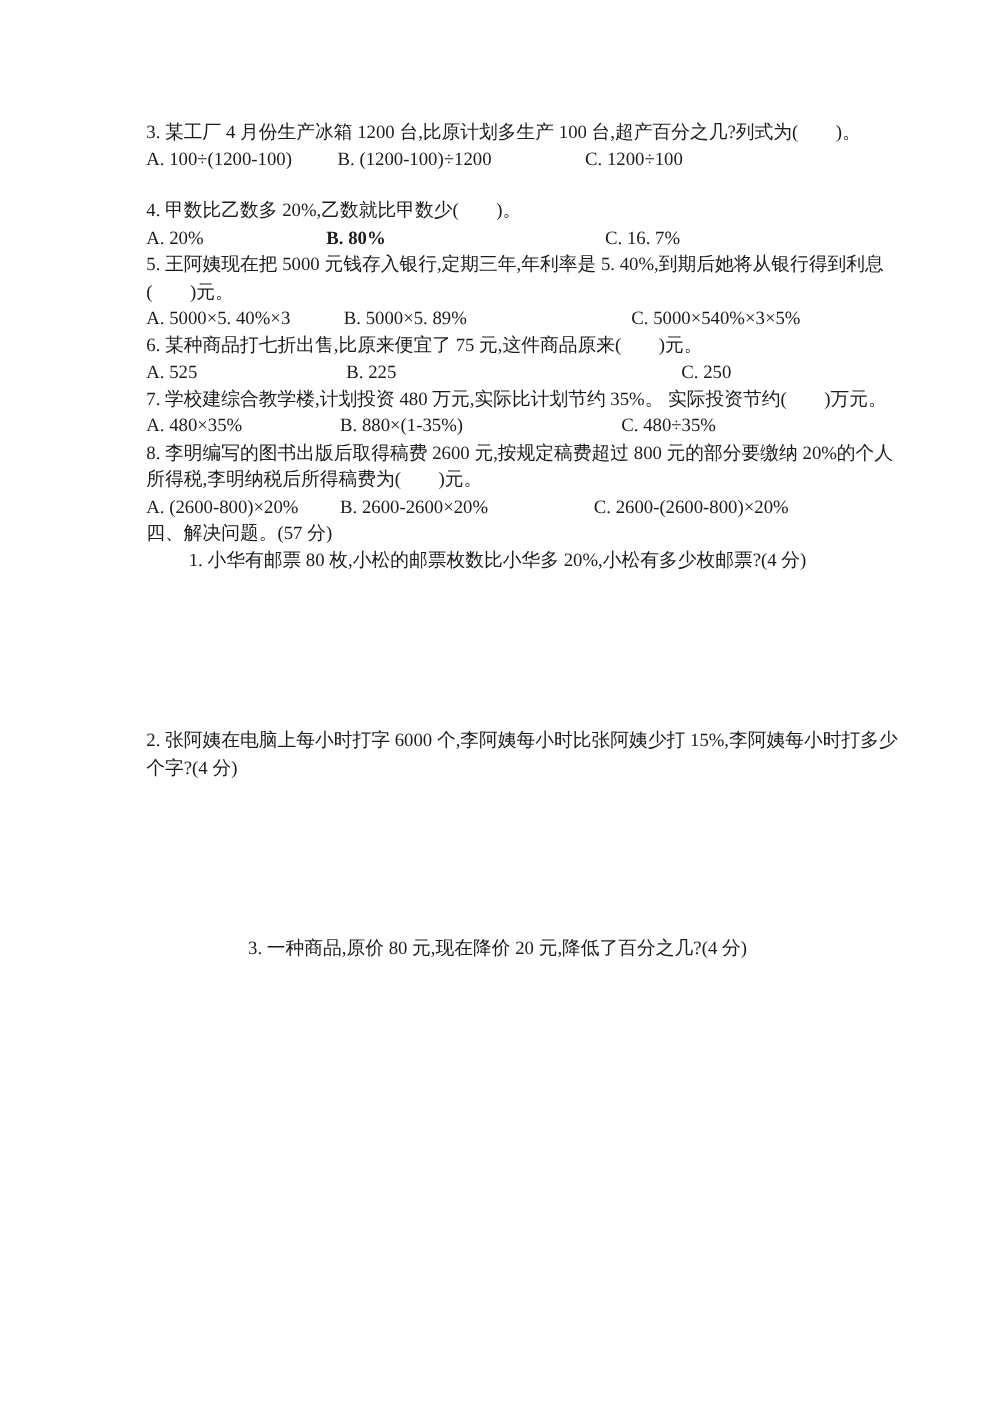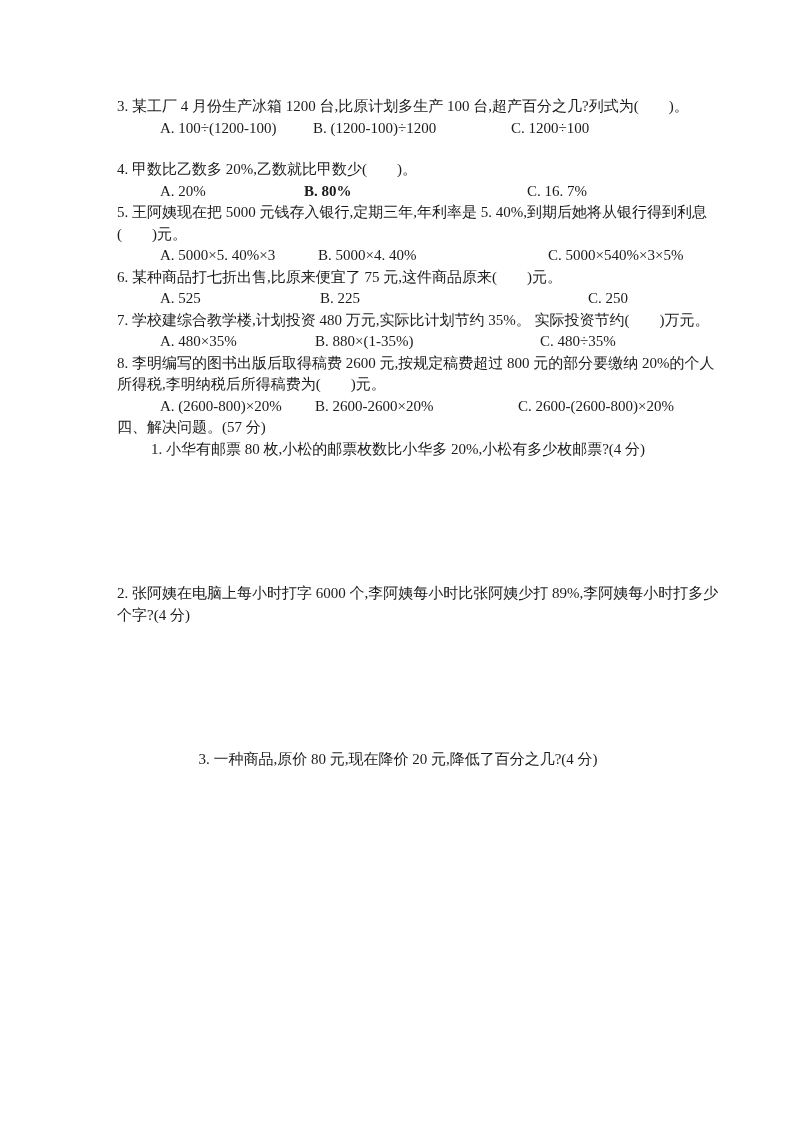--- a/index.html
+++ b/index.html
@@ -16,21 +16,21 @@
   .content {
     position: absolute;
     left: 117px;
     top: 96px;
     width: 562px;
     font-size: 15px;
     line-height: 21.5px;
   }
   .line { white-space: pre; }
   .opts { position: relative; height: 21.5px; white-space: pre; }
-  .opt { position: absolute; top: 0; margin-left: 43px; }
+  .opt { position: absolute; top: 0; }
   .opt-a { left: 0; }
   .q3 .opt-b { left: 153px; }  .q3 .opt-c { left: 351px; }
   .q4 .opt-b { left: 144px; font-weight: bold; }  .q4 .opt-c { left: 367px; }
   .q5 .opt-b { left: 158px; }  .q5 .opt-c { left: 388px; }
   .q6 .opt-b { left: 160px; }  .q6 .opt-c { left: 428px; }
   .q7 .opt-b { left: 155px; }  .q7 .opt-c { left: 380px; }
   .q8 .opt-b { left: 155px; }  .q8 .opt-c { left: 358px; }
   .gap-after-q3 { height: 20px; }
   .p1 { margin-bottom: 123px; text-align: center; }
   .p2 { margin-bottom: 123px; }
@@ -60,21 +60,21 @@
         <span class="opt opt-b">B. 80%</span>
         <span class="opt opt-c">C. 16. 7%</span>
       </div>
     </section>
 
     <section class="mcq q5">
       <div class="line">5. 王阿姨现在把 5000 元钱存入银行,定期三年,年利率是 5. 40%,到期后她将从银行得到利息</div>
       <div class="line">(　　)元。</div>
       <div class="opts">
         <span class="opt opt-a">A. 5000×5. 40%×3</span>
-        <span class="opt opt-b">B. 5000×4. 40%</span>
+        <span class="opt opt-b">B. 5000×5. 89%</span>
         <span class="opt opt-c">C. 5000×540%×3×5%</span>
       </div>
     </section>
 
     <section class="mcq q6">
       <div class="line">6. 某种商品打七折出售,比原来便宜了 75 元,这件商品原来(　　)元。</div>
       <div class="opts">
         <span class="opt opt-a">A. 525</span>
         <span class="opt opt-b">B. 225</span>
         <span class="opt opt-c">C. 250</span>
@@ -100,21 +100,21 @@
       </div>
     </section>
 
     <div class="line section-header">四、解决问题。(57 分)</div>
 
     <section class="problem p1">
       <div class="line">1. 小华有邮票 80 枚,小松的邮票枚数比小华多 20%,小松有多少枚邮票?(4 分)</div>
     </section>
 
     <section class="problem p2">
-      <div class="line">2. 张阿姨在电脑上每小时打字 6000 个,李阿姨每小时比张阿姨少打 89%,李阿姨每小时打多少</div>
+      <div class="line">2. 张阿姨在电脑上每小时打字 6000 个,李阿姨每小时比张阿姨少打 15%,李阿姨每小时打多少</div>
       <div class="line">个字?(4 分)</div>
     </section>
 
     <section class="problem p3">
       <div class="line">3. 一种商品,原价 80 元,现在降价 20 元,降低了百分之几?(4 分)</div>
     </section>
 
 
   </div>
 </div>

